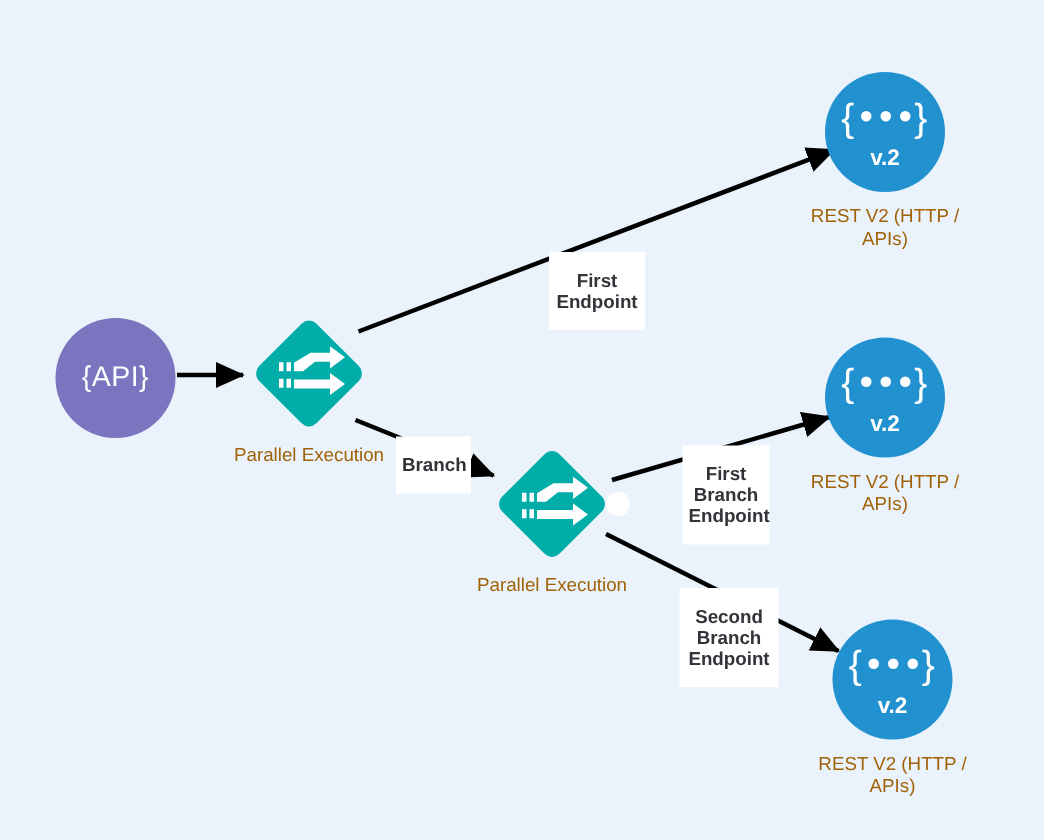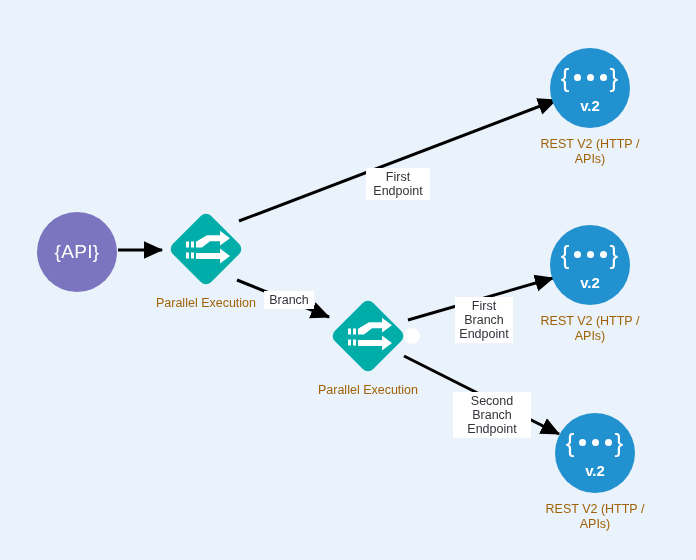--- a/index.html
+++ b/index.html
@@ -122,23 +122,24 @@
   }
 
   
   .edge-label {
     position: absolute;
     background: #ffffff;
     color: #33333a;
     font-size: 12.5px;
     line-height: 14px;
     text-align: center;
-    padding: 2px 4px;
+    padding: 12px 4px;
     white-space: pre-line;
     box-sizing: border-box;
+    font-weight: bold;
   }
 </style>
 </head>
 <body>
 
 <div id="canvas">
 
   <svg id="edge-layer" viewBox="0 0 696 560" xmlns="http://www.w3.org/2000/svg">
     <defs>
       <marker id="arrowhead" markerWidth="7" markerHeight="7" refX="6" refY="3.2" orient="auto" markerUnits="strokeWidth">
@@ -238,17 +239,17 @@
 
   <div class="edge-label" style="left:366px; top:168px; width:64px;">First
 Endpoint</div>
 
   <div class="edge-label" style="left:264px; top:291px; width:50px;">Branch</div>
 
   <div class="edge-label" style="left:455px; top:297px; width:58px;">First
 Branch
 Endpoint</div>
 
-  <div class="edge-label" style="left:453px; top:392px; width:78px;">Second
+  <div class="edge-label" style="left:453px; top:392px; width:66px;">Second
 Branch
 Endpoint</div>
 
 </div>
 
 </body></html>

